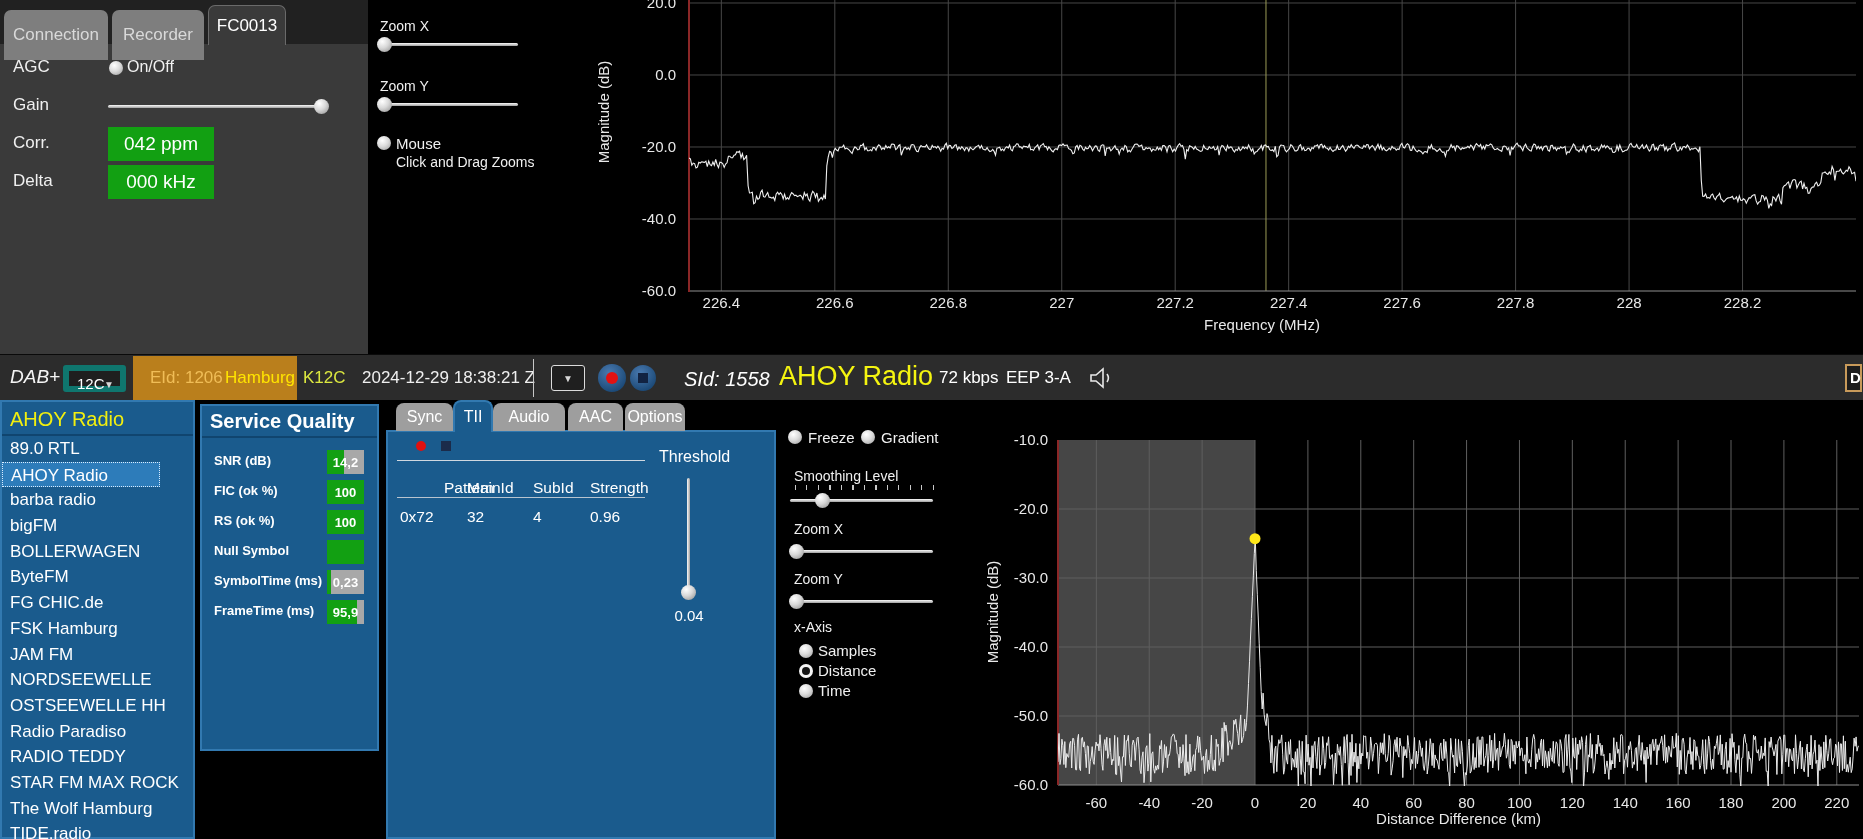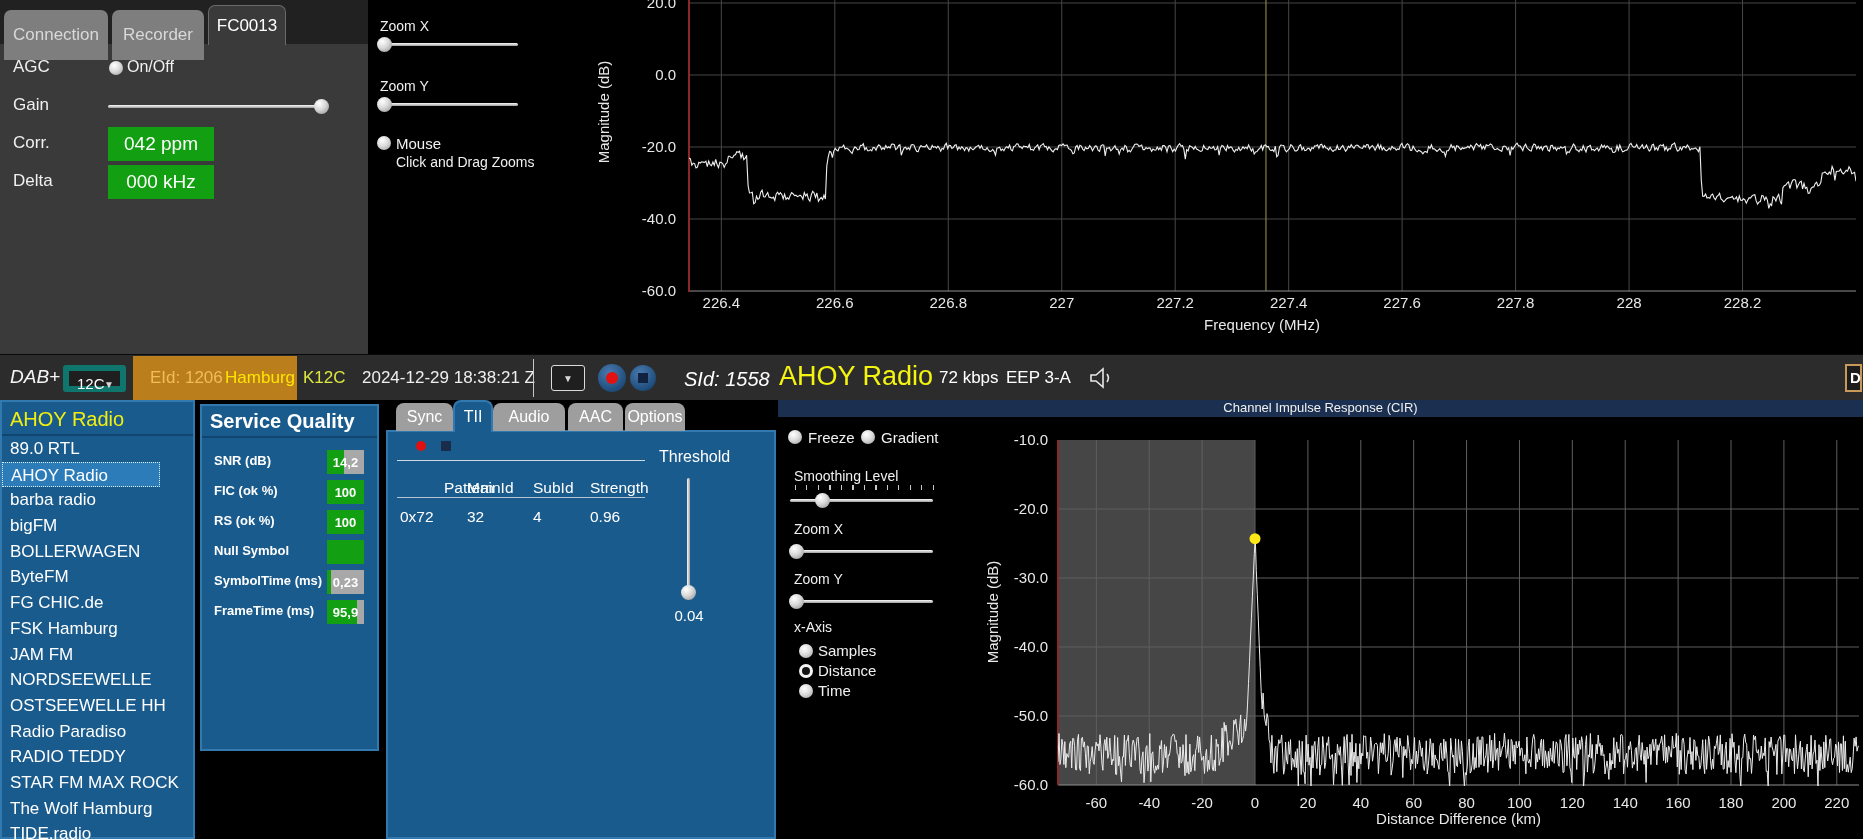--- a/index.html
+++ b/index.html
@@ -285,21 +285,20 @@
           <span class="tii-cell" style="left: 204px; top: 108px;">0.96</span>
         </div>
       <div id="tii-underline"></div>
       <span id="threshold-label">Threshold</span>
       <div class="vtrack" style="left:301px; top:78px; height:112px"></div>
       <div class="knob" style="left:295px; top:185px"></div>
       <span id="threshold-value">0.04</span>
     </div>
 
     <div id="cir-panel">
-      <div id="cir-title">Channel Impulse Response (CIR)</div>
 
       <span class="radio" style="left:10px; top:30px"></span>
       <span class="cir-lbl" style="left:30px; top:29px">Freeze</span>
       <span class="radio" style="left:83px; top:30px"></span>
       <span class="cir-lbl" style="left:103px; top:29px">Gradient</span>
 
       <span class="cir-lbl" style="left:16px; top:68px; font-size:14px">Smoothing Level</span>
       <div id="smoothing-ticks"></div>
       <div class="htrack" style="left:12px; top:99px; width:143px"></div>
       <div class="knob" style="left:37px; top:93px"></div>

